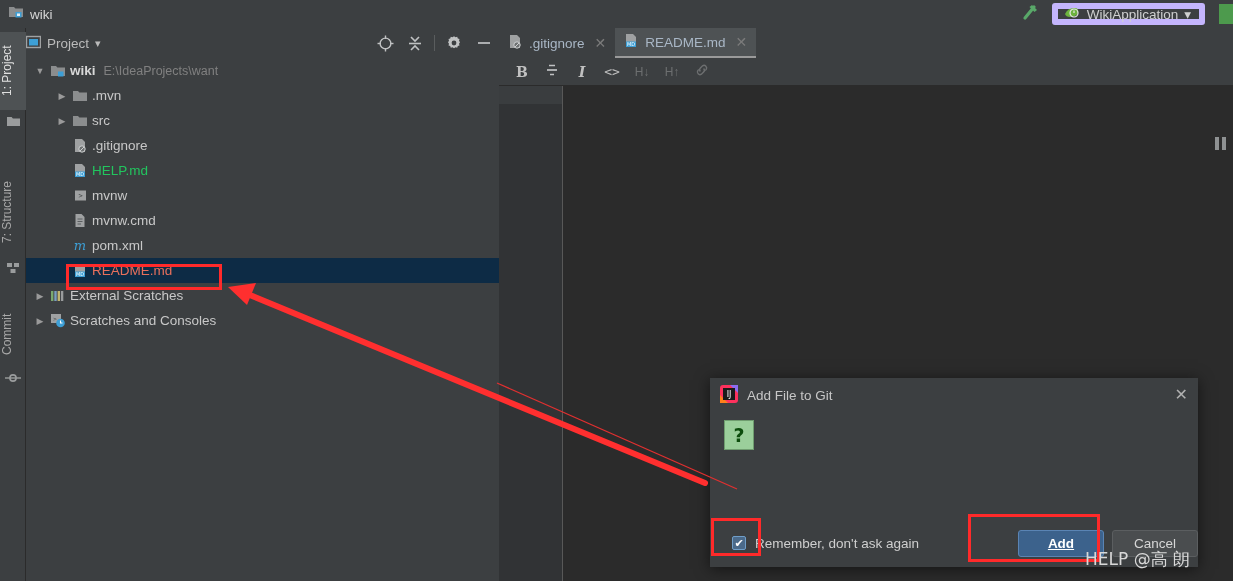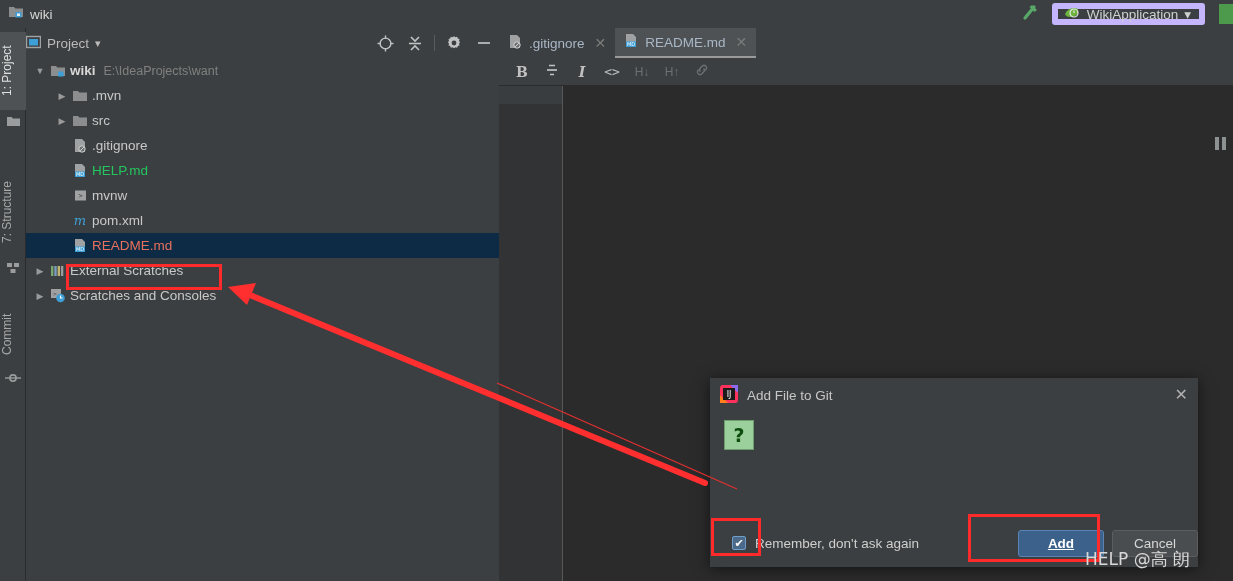--- a/index.html
+++ b/index.html
@@ -317,20 +317,32 @@
         <span class="arrow" style="margin-left:28px;"></span>
         <span class="ico">
           <svg width="15" height="15" viewBox="0 0 15 15">
             <rect x="2" y="2.5" width="11" height="10" fill="#9fa1a2"></rect>
             <text x="7.5" y="10" font-size="7" fill="#3c3f41" text-anchor="middle" font-family="DejaVu Sans Mono">&gt;</text>
           </svg>
         </span>
         <span class="lbl">mvnw</span>
       </div>
 
+      <div class="row">
+        <span class="arrow" style="margin-left:28px;"></span>
+        <span class="ico">
+          <svg width="15" height="15" viewBox="0 0 15 15">
+            <path d="M2.5 1 h6 l3 3 v10 H2.5z" fill="#9fa1a2"></path>
+            <line x1="4.5" y1="6" x2="9.5" y2="6" stroke="#5b5e60" stroke-width="1"></line>
+            <line x1="4.5" y1="8.5" x2="9.5" y2="8.5" stroke="#5b5e60" stroke-width="1"></line>
+            <line x1="4.5" y1="11" x2="8" y2="11" stroke="#5b5e60" stroke-width="1"></line>
+          </svg>
+        </span>
+        <span class="lbl">mvnw.cmd</span>
+      </div>
 
       <div class="row">
         <span class="arrow" style="margin-left:28px;"></span>
         <span class="ico">
           <svg width="16" height="15" viewBox="0 0 16 15">
             <text x="8" y="12" font-size="13" fill="#3d9fd6" text-anchor="middle" font-family="DejaVu Serif" font-style="italic">m</text>
           </svg>
         </span>
         <span class="lbl">pom.xml</span>
       </div>

